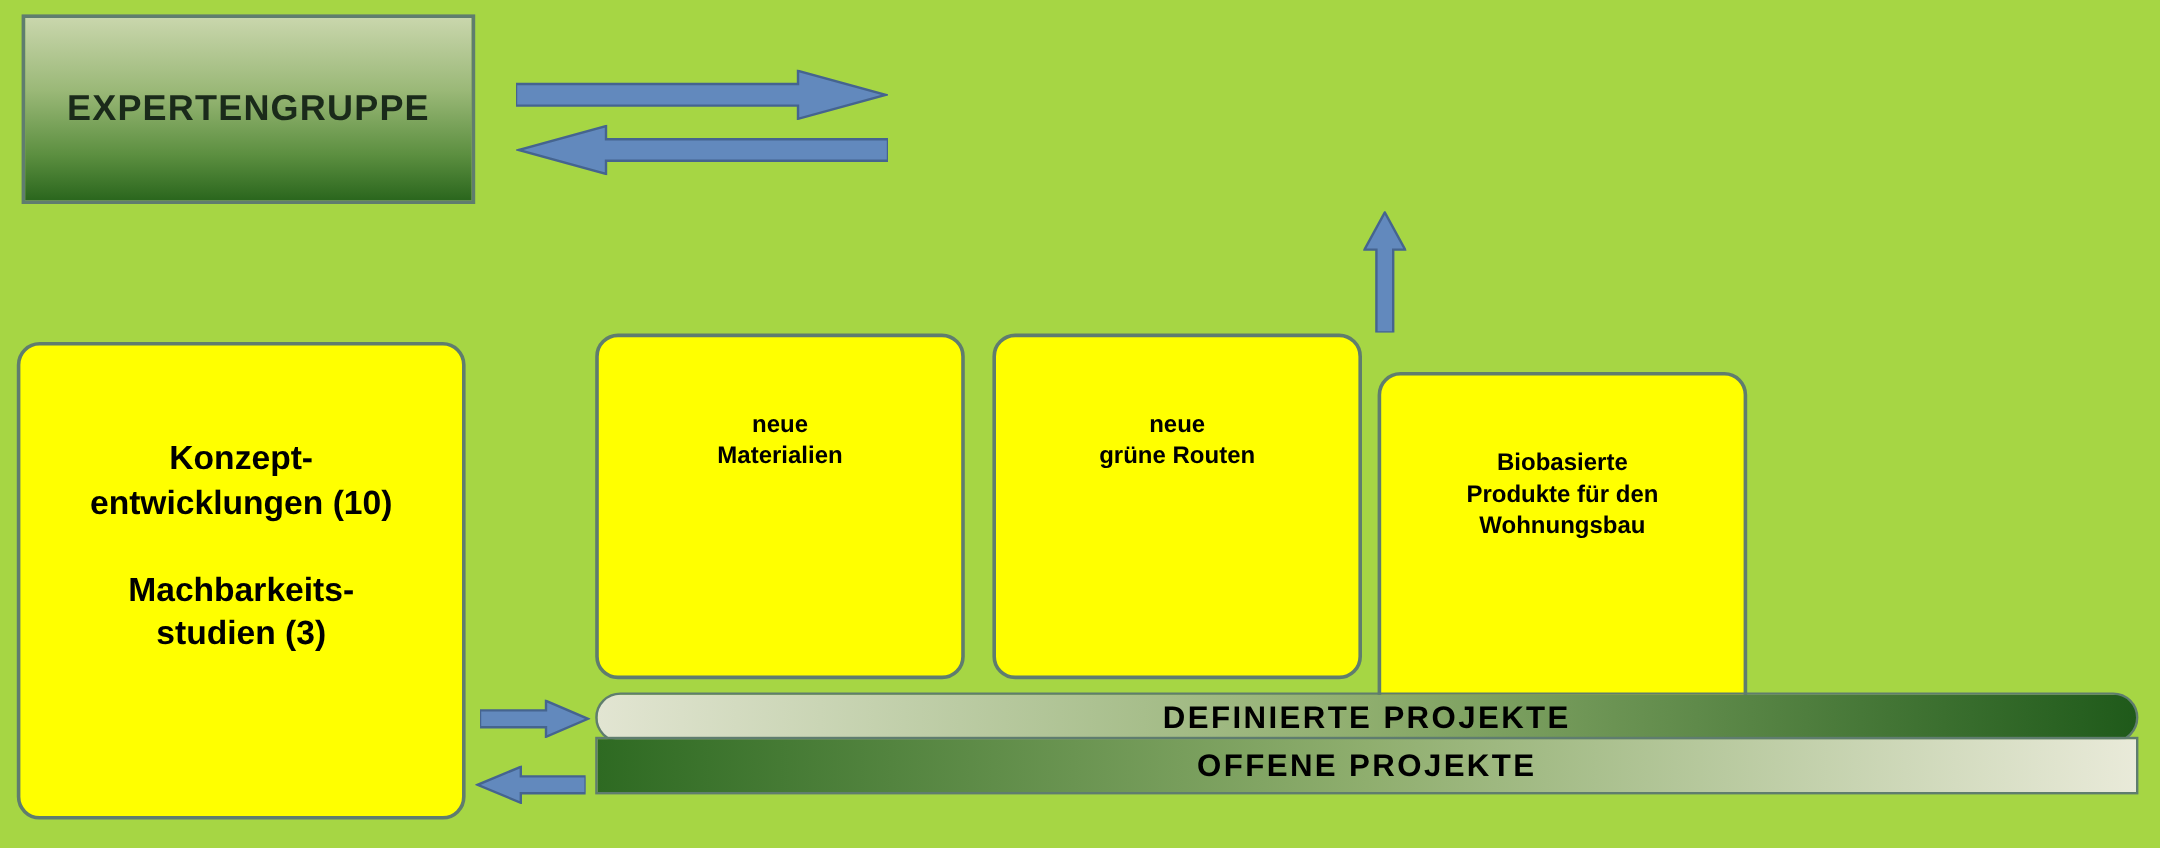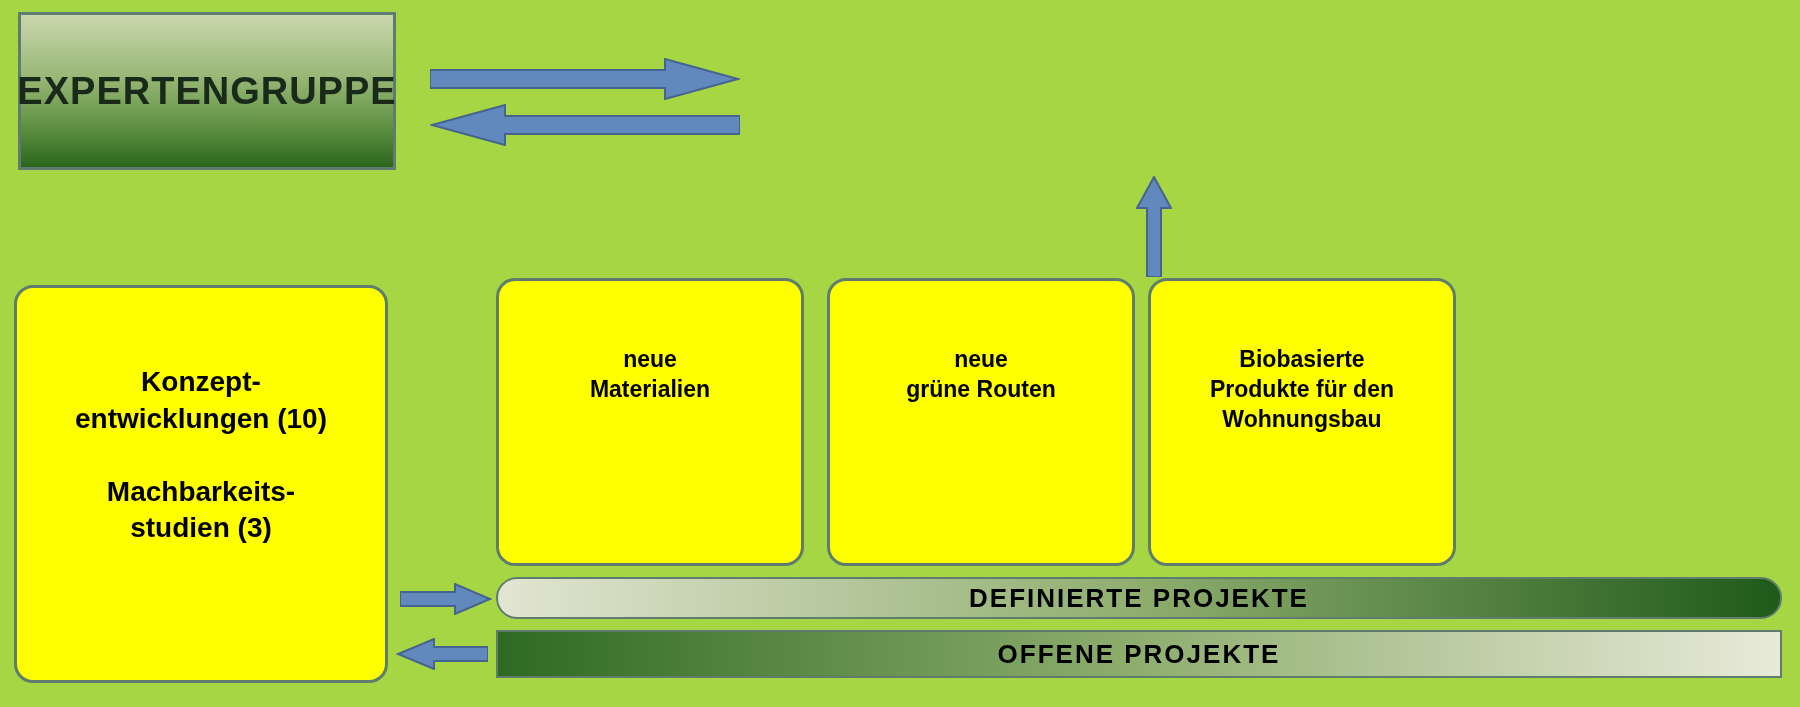--- a/index.html
+++ b/index.html
@@ -54,38 +54,38 @@
     background: linear-gradient(to right, #e2e5d2 0%, #8fae6e 50%, #1f5a1a 100%);
   }
   .bar-open {
     background: linear-gradient(to right, #2e6a22 0%, #8fae6e 50%, #e9ead9 100%);
   }
   .arrow {
     position: absolute;
   }
   .expert-group {
     left: 18px; top: 12px; width: 378px; height: 158px;
-    font-size: 38px;
+    font-size: 30px;
   }
   .project-management {
     left: 748px; top: 15px; width: 1032px; height: 160px;
     font-size: 30px;
   }
   .concept-box {
     left: 14px; top: 285px; width: 374px; height: 398px;
     font-size: 28px;
     padding-top: 40px;
   }
-  .pbox { top: 278px; height: 288px; font-size: 23px; padding-top: 34px; }
+  .pbox { top: 278px; height: 288px; font-size: 20px; padding-top: 34px; }
   .pbox1 { left: 496px;  width: 308px; }
   .pbox2 { left: 827px;  width: 308px; }
-  .pbox3 { left: 1148px; width: 308px; }
+  .pbox3 { left: 1148px; width: 308px; margin-top: 32px; }
   .pbox4 { left: 1472px; width: 310px; }
   .bar1 { left: 496px; top: 577px; width: 1286px; height: 42px; border-radius: 21px; }
-  .bar2 { left: 496px; top: 630px; width: 1286px; height: 48px; }
+  .bar2 { left: 496px; top: 614px; width: 1286px; height: 48px; }
   .arrow-right-top { left: 430px; top: 58px;  width: 310px; height: 42px; }
   .arrow-left-top  { left: 430px; top: 104px; width: 310px; height: 42px; }
   .arrow-up        { left: 1136px; top: 176px; width: 36px; height: 101px; }
   .arrow-to-defined { left: 400px; top: 583px; width: 92px; height: 32px; }
   .arrow-from-open  { left: 396px; top: 638px; width: 92px; height: 32px; }
 </style>
 </head>
 <body>
 
 <div class="canvas">

